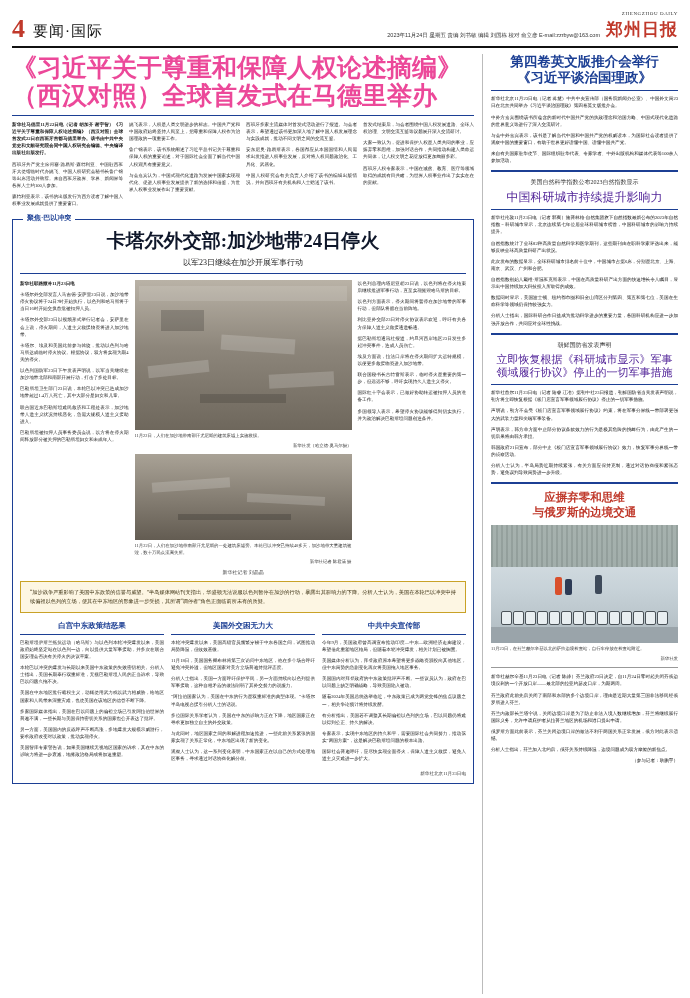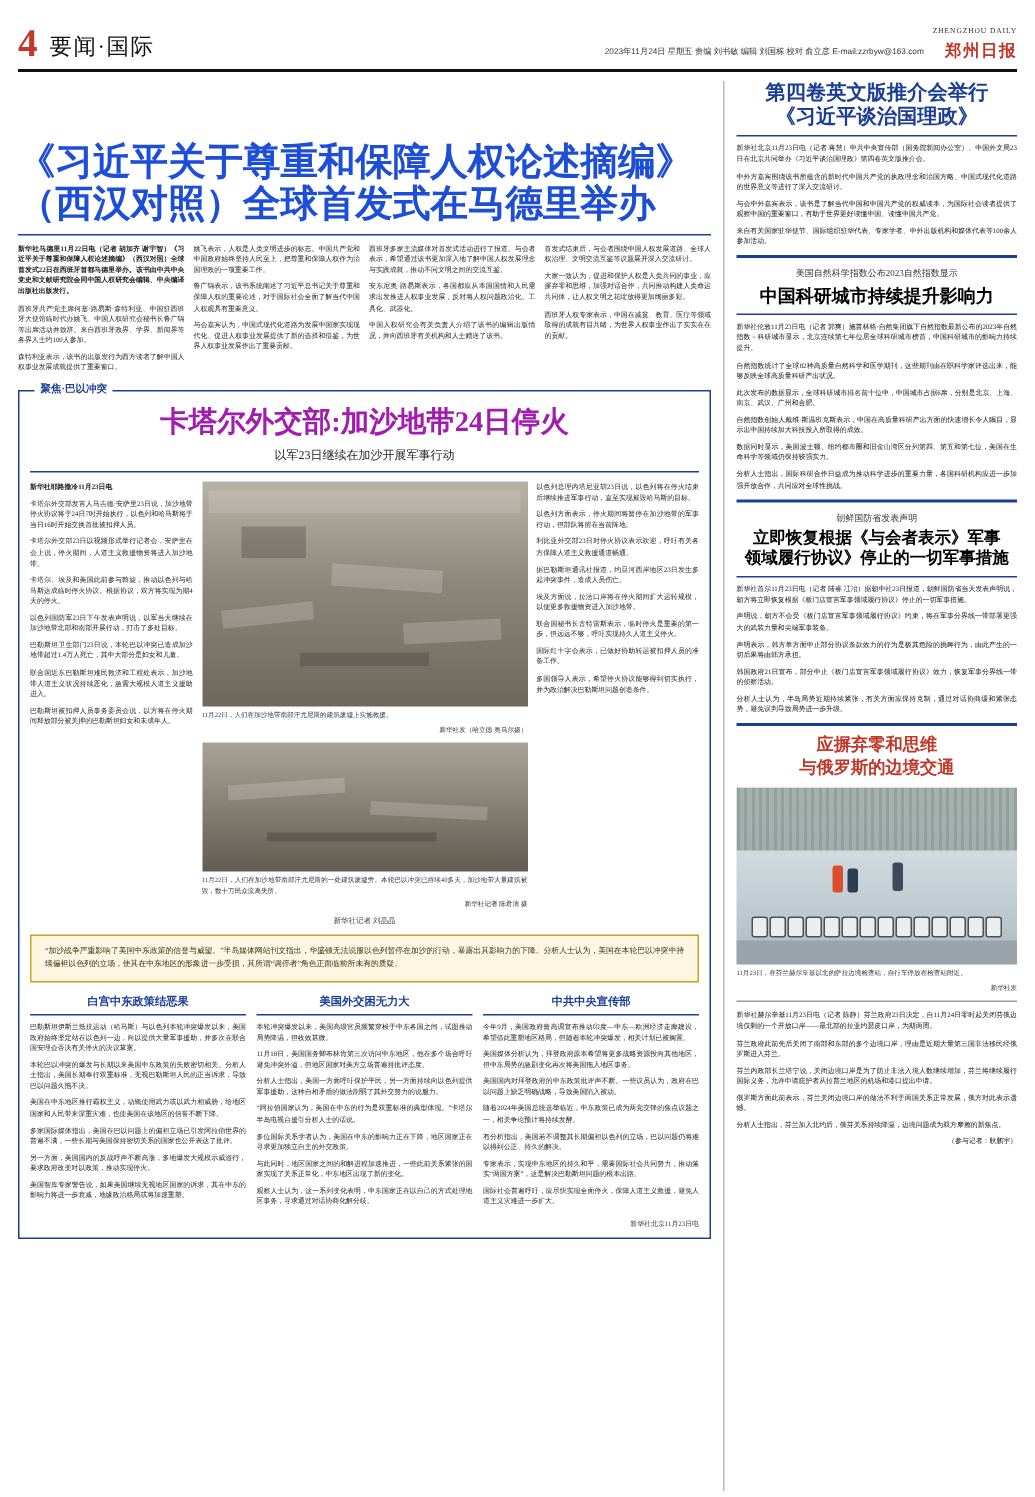--- a/index.html
+++ b/index.html
@@ -35,41 +35,40 @@
   .mast-meta{
     flex:1;text-align:right;font-size:5.5px;color:#333;
     font-family:"Liberation Sans",sans-serif;
     padding-bottom:3px;padding-right:6px;line-height:1.5;
   }
   .mast-en{
     font-size:5px;letter-spacing:.6px;color:#333;
     text-align:center;padding-bottom:2px;
   }
   .mast-logo{
-    font-size:11px;font-weight:bold;color:#c0392b;
+    font-size:17px;font-weight:bold;color:#c0392b;
     font-family:"Liberation Serif",serif;
     letter-spacing:1px;padding-bottom:1px;
   }
   .mast-right{display:flex;flex-direction:column;align-items:flex-end;}
 
   
   .cols{display:flex;margin-top:6px;height:940px;}
   .left{width:470px;padding-right:8px;box-sizing:border-box;}
   .right{width:196px;border-left:1px solid #bbb;padding-left:8px;box-sizing:border-box;}
 
   
   .lead-head{
-    color:#1d4ed8;
+    color:#ec4899;
     font-weight:bold;
     line-height:1.12;
     letter-spacing:0px;
     font-size:25px;
     border-bottom:1px solid #1c3f94;
     padding-bottom:5px;
-    margin-top:41px;
   }
   .lead-head div{white-space:nowrap;}
 
   .bodytext{
     font-size:4.6px;
     line-height:1.55;
     text-align:justify;
     color:#222;
     font-family:"Liberation Serif",serif;
   }
@@ -78,38 +77,38 @@
   .cols4 > div{flex:1;}
 
   
   .r-head{
     color:#1c3f94;font-weight:bold;font-size:13.5px;line-height:1.2;
     text-align:center;
   }
   .r-rule{border-bottom:1px solid #1c3f94;margin:4px 0 4px 0;}
   .r-small{font-size:4.6px;line-height:1.55;text-align:justify;}
   .r-kicker{font-size:6px;text-align:center;color:#333;margin-top:3px;}
-  .r-title-blue{color:#000000;font-weight:bold;font-size:12px;text-align:center;line-height:1.25;}
+  .r-title-blue{color:#4c1d95;font-weight:normal;font-size:12px;text-align:center;line-height:1.25;}
   .r-title-red{color:#c0392b;font-weight:bold;font-size:11.5px;text-align:center;line-height:1.3;}
   .thin-rule{border-bottom:1px solid #999;margin:5px 0;}
   .thick-rule{border-bottom:2px solid #1c3f94;margin:6px 0;}
 
   
   .feature{
     border:1px solid #1c3f94;
     margin-top:8px;
     padding:6px 7px 7px 7px;
     position:relative;
   }
   .feature-tag{
     position:absolute;top:-7px;left:10px;background:#fff;
     color:#1c3f94;font-size:7px;font-weight:bold;padding:0 4px;
   }
   .feat-head{
-    color:#a21caf;font-weight:bold;font-size:19px;text-align:center;
+    color:#0f172a;font-weight:bold;font-size:19px;text-align:center;
     margin-top:4px;line-height:1.2;
   }
   .feat-sub{font-size:8px;text-align:center;color:#222;margin-top:4px;}
   .feat-rule{border-bottom:1px solid #1c3f94;margin:5px 0 6px 0;}
 
   .feat-body{display:flex;gap:6px;}
   .feat-col{flex:1;}
   .photo{
     width:100%;
     background:linear-gradient(180deg,#b9b2a6 0%,#8d867b 45%,#6e675c 100%);
@@ -312,21 +311,21 @@
         <p style="margin:0 0 4px 0;">自然指数统计了全球82种高质量自然科学和医学期刊，这些期刊由在职科学家评选出来，能够反映全球高质量科研产出状况。</p>
         <p style="margin:0 0 4px 0;">此次发布的数据显示，全球科研城市排名前十位中，中国城市占据6席，分别是北京、上海、南京、武汉、广州和合肥。</p>
         <p style="margin:0 0 4px 0;">自然指数创始人戴维·斯温班克斯表示，中国在高质量科研产出方面的快速增长令人瞩目，显示出中国持续加大科技投入所取得的成效。</p>
         <p style="margin:0 0 4px 0;">数据同时显示，美国波士顿、纽约都市圈和旧金山湾区分列第四、第五和第七位，美国在生命科学等领域仍保持较强实力。</p>
         <p style="margin:0 0 4px 0;">分析人士指出，国际科研合作日益成为推动科学进步的重要力量，各国科研机构应进一步加强开放合作，共同应对全球性挑战。</p>
       </div>
 
       <div class="thick-rule"></div>
 
       <div class="r-kicker">朝鲜国防省发表声明</div>
-      <div class="r-title-blue" style="margin-top:3px;font-size:11px;">立即恢复根据《与会者表示》军事</div>
+      <div class="r-title-blue" style="margin-top:3px;font-size:11px;">立即恢复根据《科研城市显示》军事</div>
       <div class="r-title-blue" style="font-size:11px;">领域履行协议》停止的一切军事措施</div>
       <div class="r-rule"></div>
       <div class="r-small">
         <p style="margin:0 0 4px 0;">新华社首尔11月23日电（记者 陆睿 冮冶）据朝中社23日报道，朝鲜国防省当天发表声明说，朝方将立即恢复根据《板门店宣言军事领域履行协议》停止的一切军事措施。</p>
         <p style="margin:0 0 4px 0;">声明说，朝方不会受《板门店宣言军事领域履行协议》约束，将在军事分界线一带部署更强大的武装力量和尖端军事装备。</p>
         <p style="margin:0 0 4px 0;">声明表示，韩方单方面中止部分协议条款效力的行为是极其危险的挑衅行为，由此产生的一切后果将由韩方承担。</p>
         <p style="margin:0 0 4px 0;">韩国政府21日宣布，部分中止《板门店宣言军事领域履行协议》效力，恢复军事分界线一带的侦察活动。</p>
         <p style="margin:0 0 4px 0;">分析人士认为，半岛局势近期持续紧张，有关方面应保持克制，通过对话协商缓和紧张态势，避免误判导致局势进一步升级。</p>
       </div>
 

